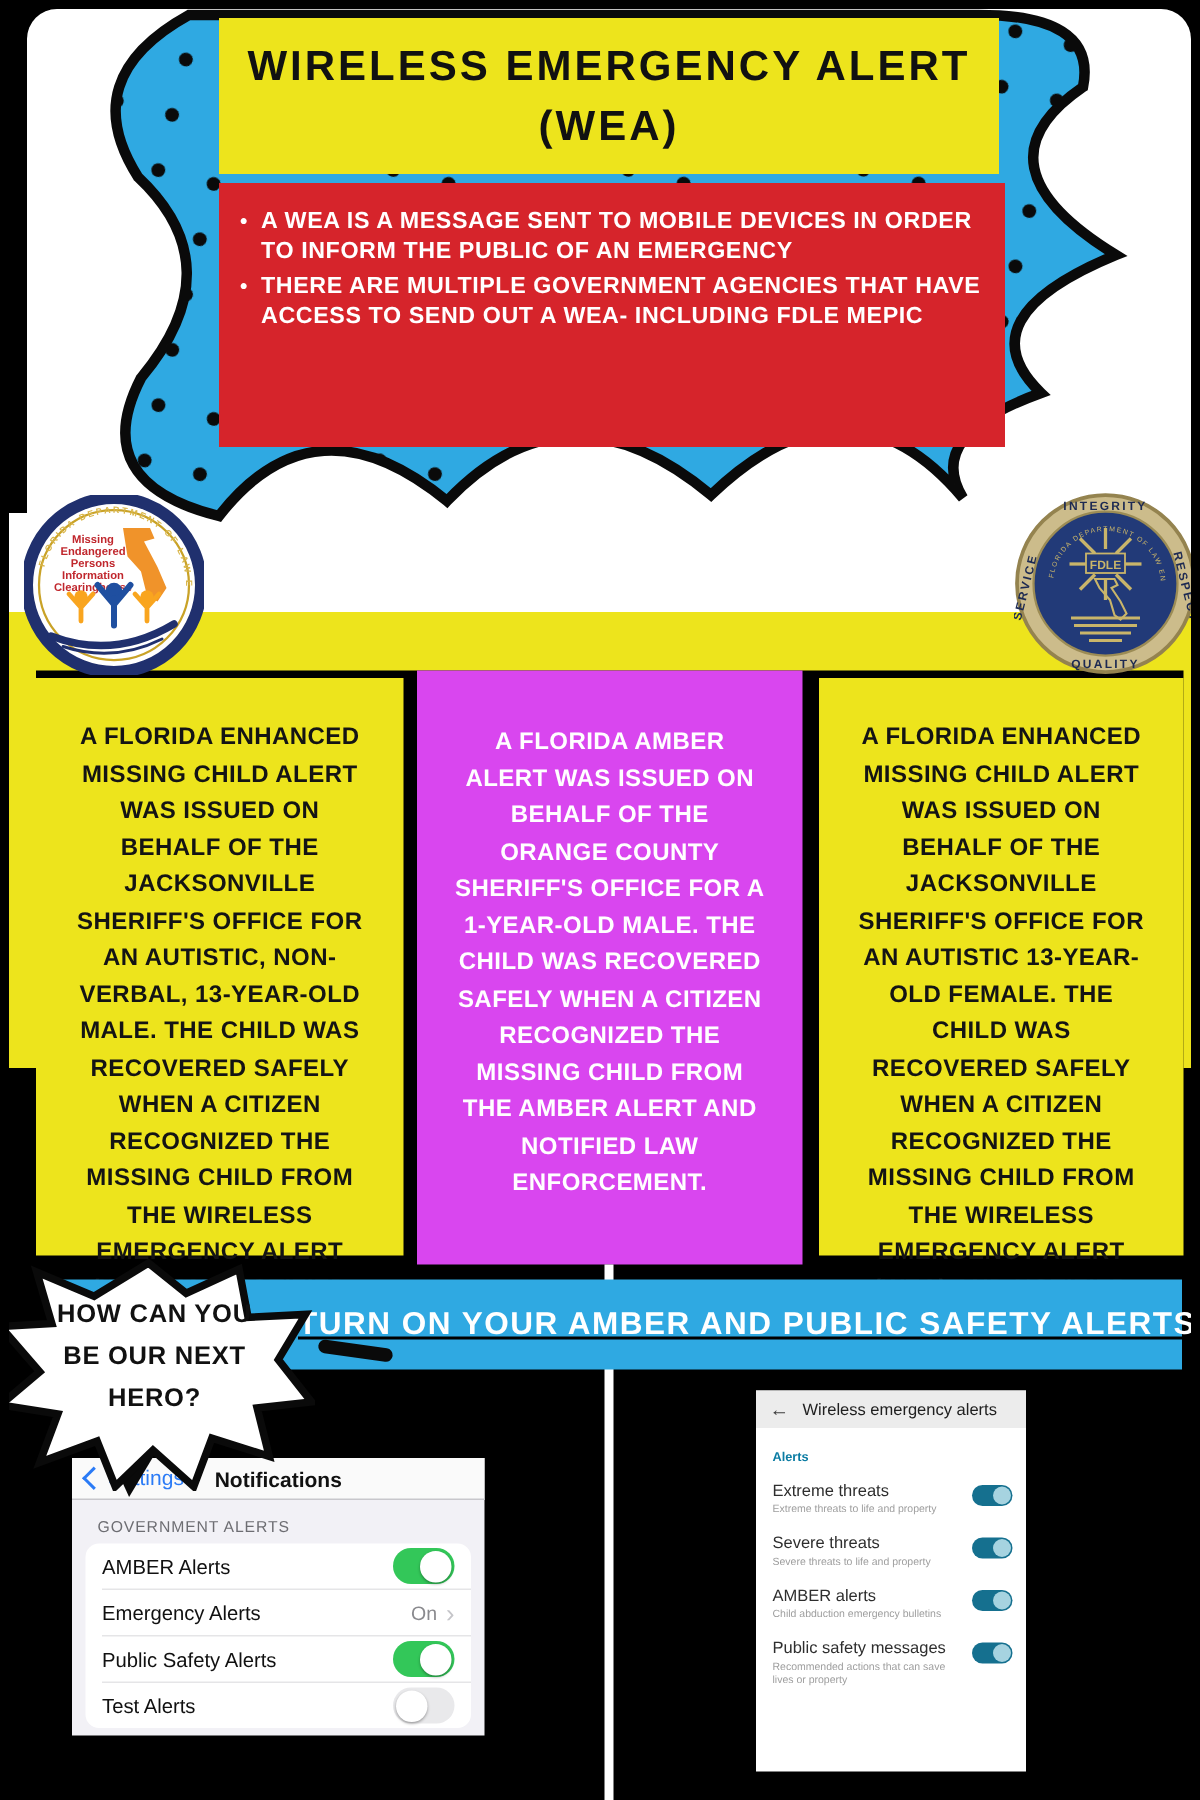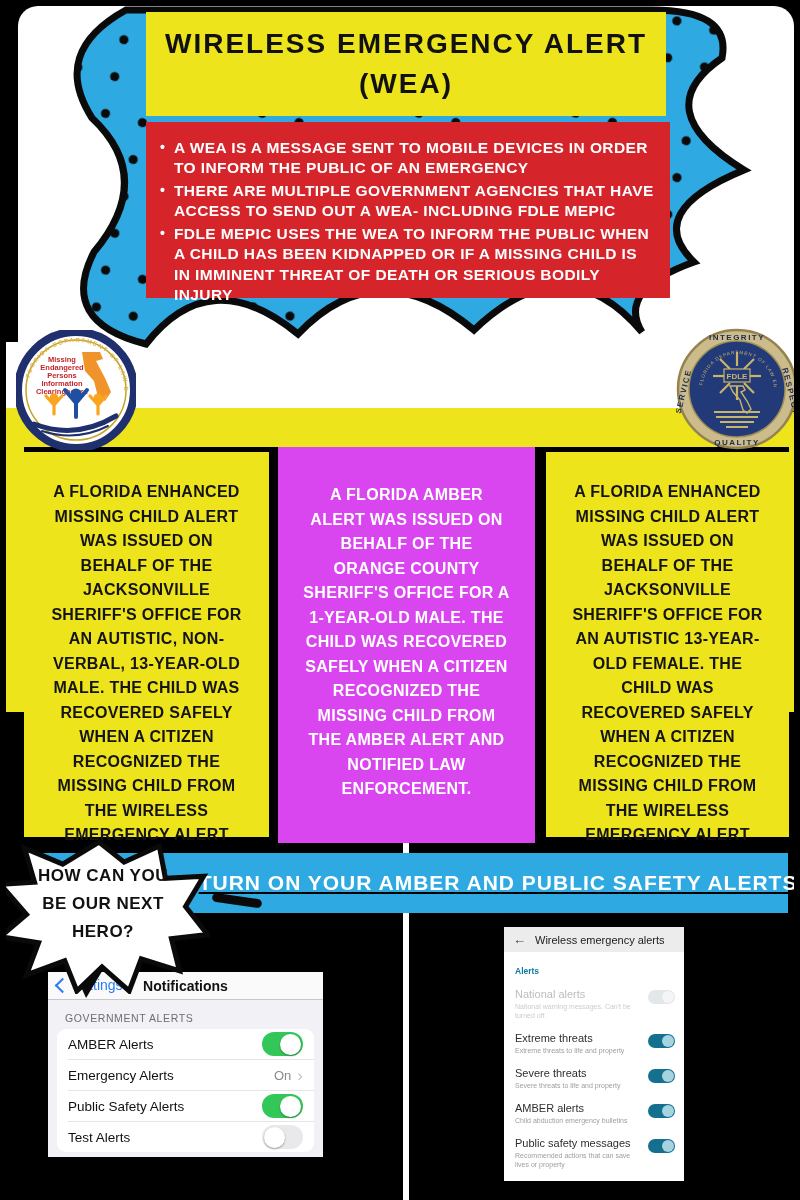--- a/index.html
+++ b/index.html
@@ -126,21 +126,20 @@
 
   <div class="abs title-box">
     <div class="t1">WIRELESS EMERGENCY ALERT</div>
     <div class="t2">(WEA)</div>
   </div>
 
   <div class="abs intro-box">
     <ul>
       <li>A WEA IS A MESSAGE SENT TO MOBILE DEVICES IN ORDER TO INFORM THE PUBLIC OF AN EMERGENCY</li>
       <li>THERE ARE MULTIPLE GOVERNMENT AGENCIES THAT HAVE ACCESS TO SEND OUT A WEA- INCLUDING FDLE MEPIC</li>
-      <li>FDLE MEPIC USES THE WEA TO INFORM THE PUBLIC WHEN A CHILD HAS BEEN KIDNAPPED OR IF A MISSING CHILD IS IN IMMINENT THREAT OF DEATH OR SERIOUS BODILY INJURY</li>
     </ul>
   </div>
 
   <svg class="abs logo-left" viewBox="0 0 120 120">
     <defs>
         <path id="mring" d="M 12 60 A 48 48 0 1 1 108 60"></path>
       </defs>
     <circle cx="60" cy="60" r="58" fill="#ffffff" stroke="#20306e" stroke-width="8"></circle>
     <circle cx="60" cy="60" r="50" fill="none" stroke="#c9a227" stroke-width="1.5"></circle>
     <text font-size="6" fill="#d9b64a" font-weight="bold" letter-spacing="1.5">
@@ -271,29 +270,20 @@
   </div>
 
   <div class="abs android">
     <div class="a-header">
       <span class="a-arrow">←</span>
       <span class="a-title">Wireless emergency alerts</span>
     </div>
     <div class="a-body">
       <div class="a-section">Alerts</div>
 
-      <div class="a-row disabled">
-        <div class="a-texts">
-          <div class="a-label">National alerts</div>
-          <div class="a-desc">National warning messages. Can't be turned off.</div>
-        </div>
-        <span class="a-toggle a-dis">
-            <span class="a-knob"></span>
-          </span>
-      </div>
 
       <div class="a-row">
         <div class="a-texts">
           <div class="a-label">Extreme threats</div>
           <div class="a-desc">Extreme threats to life and property</div>
         </div>
         <span class="a-toggle a-on">
             <span class="a-knob"></span>
           </span>
       </div>

